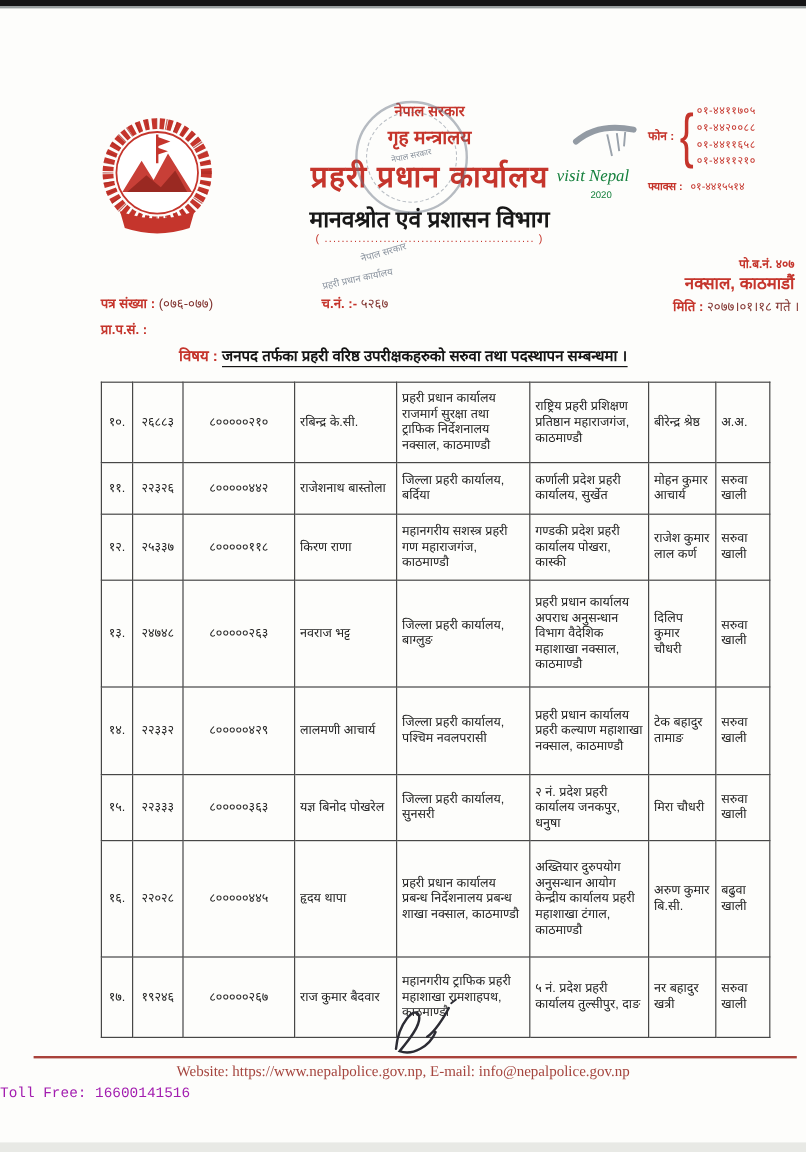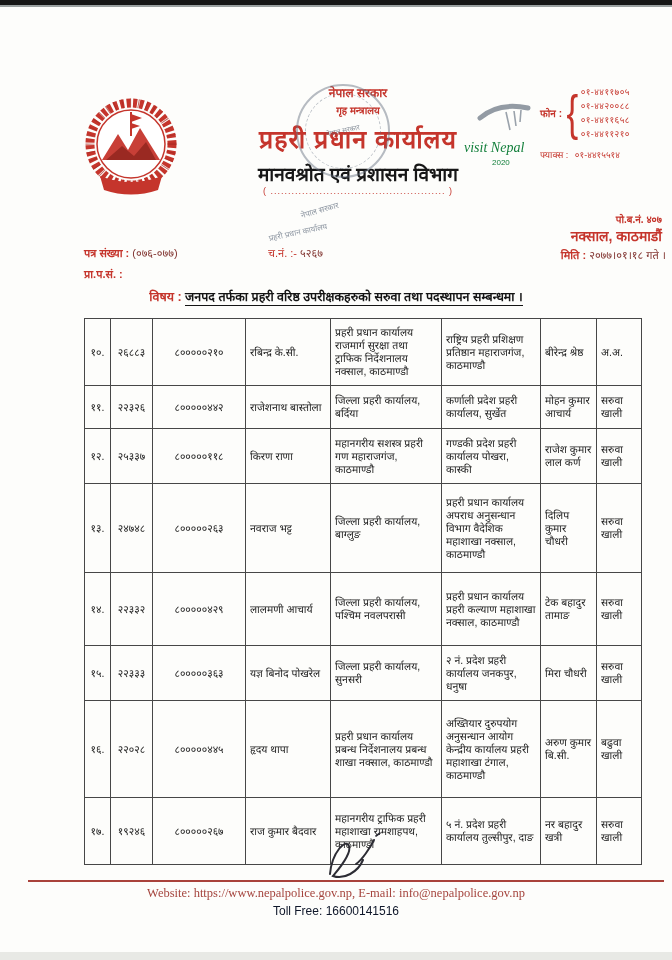--- a/index.html
+++ b/index.html
@@ -8,21 +8,21 @@
   .topbar{position:absolute;left:0;top:0;width:672px;height:5px;background:#161616;}
   .topbar-shadow{position:absolute;left:0;top:5px;width:672px;height:2px;background:#9aa0a0;}
   .botbar{position:absolute;left:0;bottom:0;width:672px;height:8px;background:#e8e9e5;}
 
   
   .emblem{position:absolute;left:84px;top:92px;width:94px;height:112px;}
 
   
   .hdr{position:absolute;left:168px;top:84px;width:380px;text-align:center;}
   .hdr .l1{font-size:12px;font-weight:bold;color:#c5352c;}
-  .hdr .l2{font-size:10px;font-weight:bold;color:#c5352c;margin-top:2px;}
+  .hdr .l2{font-size:16px;font-weight:bold;color:#c5352c;margin-top:2px;}
   .hdr .l3{font-size:25px;font-weight:bold;color:#c5352c;margin-top:4px;letter-spacing:1px;}
   .hdr .l4{font-size:19px;font-weight:bold;color:#171717;margin-top:6px;}
   .hdr .l5{font-size:9px;color:#c5352c;letter-spacing:1px;line-height:8px;}
   .hdr .l6{font-size:16px;font-weight:bold;color:#171717;margin-top:2px;}
 
   
   .stamp{position:absolute;left:296px;top:84px;width:90px;height:90px;border-radius:50%;
          border:2px solid rgba(100,112,128,.55);opacity:.85;}
   .stamp .inner{position:absolute;left:7px;top:7px;right:7px;bottom:7px;border-radius:50%;
          border:1px dashed rgba(100,112,128,.5);display:flex;align-items:center;justify-content:center;}
@@ -37,33 +37,33 @@
   .visit .vn-text{position:absolute;left:6px;top:40px;font-family:"Liberation Serif",serif;
                   font-style:italic;font-size:14px;white-space:nowrap;}
   .visit .vn-year{position:absolute;left:34px;top:58px;font-size:8px;}
 
   
   .phones{position:absolute;left:540px;top:84px;display:flex;align-items:center;}
   .phones .plabel{font-size:10px;font-weight:bold;color:#c5352c;margin-right:2px;}
   .phones .brace{font-size:50px;font-weight:100;color:#c5352c;line-height:58px;transform:scaleX(.7);}
   .phones .plist div{font-size:9px;color:#c5352c;line-height:14px;letter-spacing:.4px;}
   .faxrow{position:absolute;left:540px;top:148px;font-size:9px;color:#c5352c;}
-  .faxrow .flabel{font-weight:normal;margin-right:4px;text-align:center;}
+  .faxrow .flabel{font-weight:bold;margin-right:4px;text-align:center;}
   .pobox{position:absolute;right:10px;top:212px;font-size:10px;font-weight:bold;color:#c5352c;text-align:right;}
   .addr{position:absolute;right:10px;top:226px;font-size:14px;font-weight:bold;color:#c5352c;}
   .daterow{position:absolute;right:6px;top:247px;font-size:11px;}
   .daterow .dlabel{color:#c5352c;font-weight:bold;}
   .daterow .dval{color:#823531;text-align:center;}
 
   
   .refno{position:absolute;left:84px;top:245px;font-size:11px;}
   .refno .rlabel{color:#c5352c;font-weight:bold;}
   .refno .rval{color:#823531;}
   .chno{position:absolute;left:268px;top:245px;font-size:11px;}
-  .chno .rlabel{color:#c5352c;font-weight:normal;}
+  .chno .rlabel{color:#c5352c;font-weight:bold;}
   .chno .rval{color:#823531;}
   .prapasa{position:absolute;left:84px;top:266px;font-size:11px;color:#c5352c;font-weight:bold;}
 
   
   .subject{position:absolute;left:0;top:288px;width:672px;text-align:center;font-size:12.5px;}
   .subject .slabel{color:#c5352c;font-weight:bold;}
   .subject .stext{color:#141414;font-weight:bold;border-bottom:1px solid #141414;padding-bottom:1px;}
 
   
   .doc-table{position:absolute;left:84px;top:318px;border-collapse:collapse;table-layout:fixed;}
@@ -77,22 +77,22 @@
   .doc-table tr:nth-child(5) td{height:66px;}
   .doc-table tr:nth-child(6) td{height:48px;}
   .doc-table tr:nth-child(7) td{height:90px;}
   .doc-table tr:nth-child(8) td{height:60px;}
 
   
   .signature{position:absolute;left:322px;top:832px;}
   .footline{position:absolute;left:28px;top:880px;width:636px;height:2px;background:#a9423b;}
   .website{position:absolute;left:0;top:886px;width:672px;text-align:center;
            font-family:"Liberation Serif",serif;font-size:12.5px;color:#a5453e;}
-  .tollfree{position:absolute;left:0;top:904px;width:672px;text-align:center;
-            font-family:Liberation Sans, sans-serif;font-size:12px;color:#0f172a;}
+  .tollfree{position:absolute;left:0;top:904px;width:672px;text-align:left;
+            font-family:Liberation Mono, monospace;font-size:12px;color:#a21caf;}
 </style>
 </head>
 <body>
 
 <div class="page">
   <div class="topbar"></div>
   <div class="topbar-shadow"></div>
 
   <div class="emblem">
     <svg width="94" height="112" viewBox="0 0 94 112">

